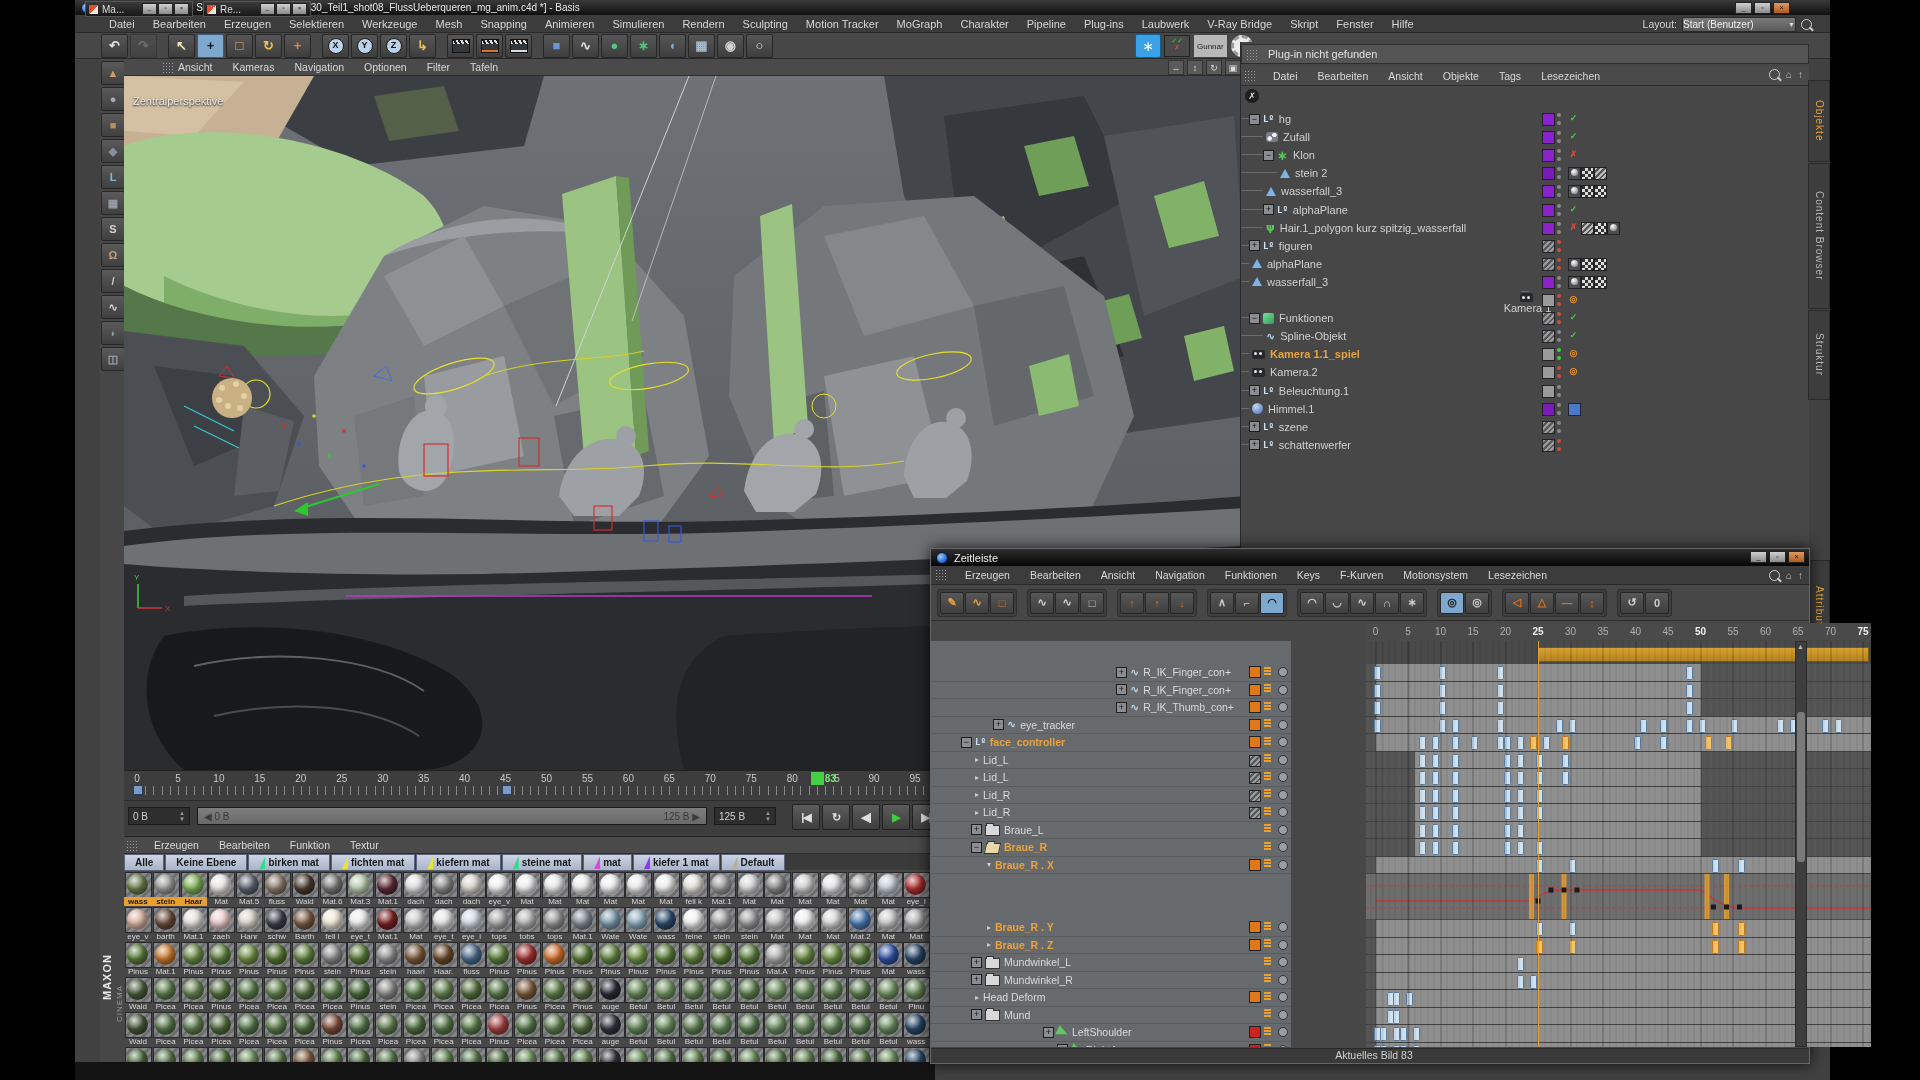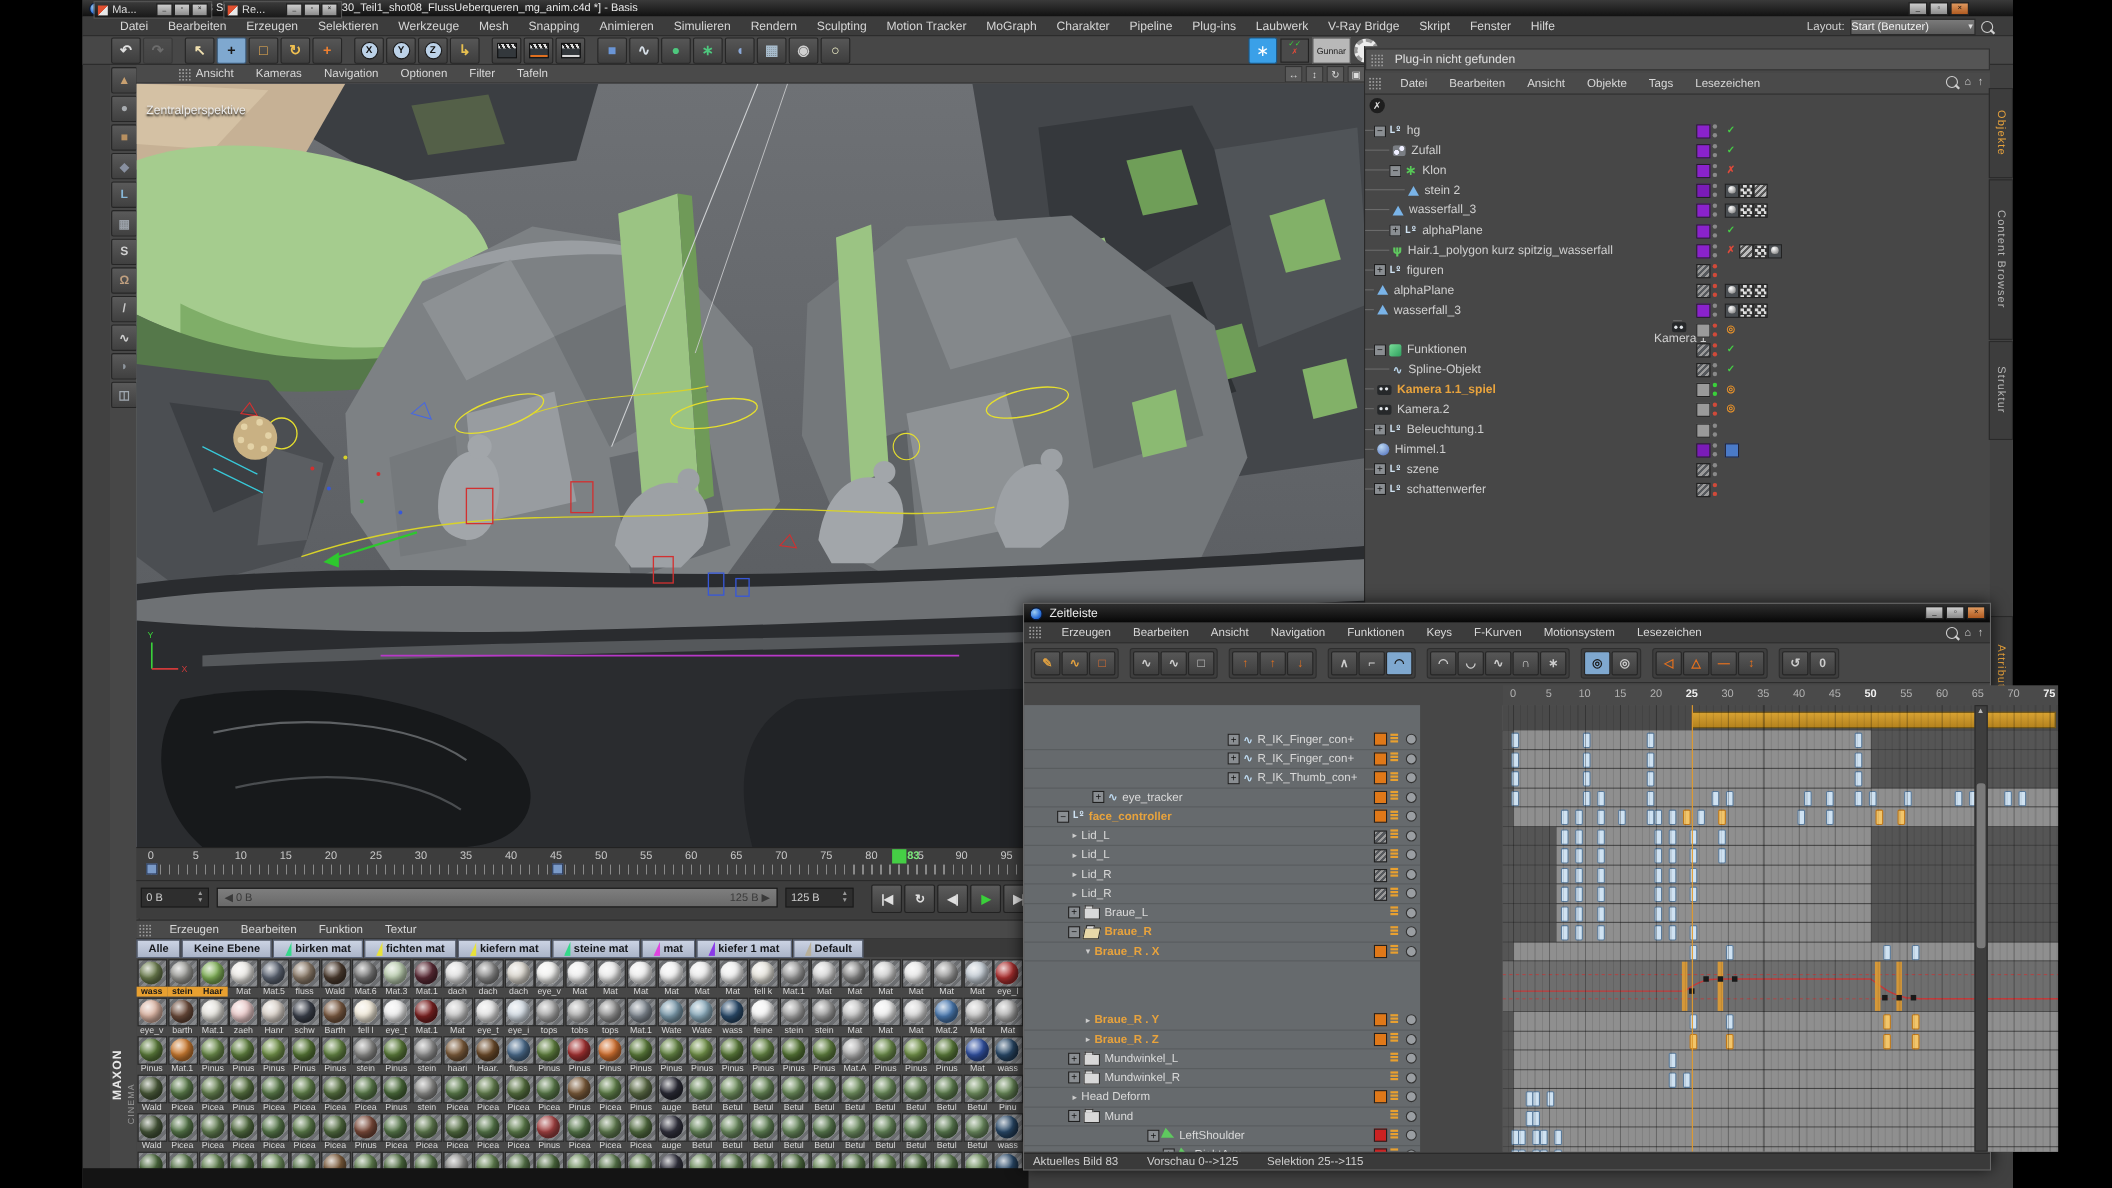--- a/index.html
+++ b/index.html
@@ -189,21 +189,21 @@
     background-position:9.5px 0,9.5px 0;}
   #summary-band{position:absolute;left:0;top:0;width:100%;height:23px;background:#4a4a4a;border-bottom:1px solid #333;}
   #summary-bar{position:absolute;top:6px;height:13px;background:linear-gradient(#d8a232,#b5831e);
     border:1px solid #7a5a10;}
   #playhead{position:absolute;top:0;width:1px;height:100%;background:#e8a030;}
   #curveblk{height:45px;position:relative;background:#6e6e6e;border-bottom:1px solid rgba(0,0,0,.3);}
   #tl-scroll{position:absolute;right:2px;top:92px;width:12px;height:406px;background:#3e3e3e;border:1px solid #2a2a2a;box-sizing:border-box;}
   #tl-thumb{position:absolute;left:1px;top:70px;width:8px;height:150px;background:#7a7a7a;border-radius:3px;}
   #tl-status{position:absolute;left:0;bottom:0;width:100%;height:15px;background:#3a3a3a;
     border-top:1px solid #2a2a2a;color:#cfcfcf;font-size:10.5px;display:flex;gap:26px;
-    align-items:center;padding-left:8px;box-sizing:border-box;}
+    align-items:center;padding-left:8px;box-sizing:border-box;flex-direction:column;}
   
   #bottom-strip{left:0;top:1062px;width:860px;height:18px;background:#141414;}
   .miniwin{position:absolute;top:1px;height:16px;background:linear-gradient(#3a3a3a,#181818);
     border:1px solid #555;color:#ddd;font-size:10px;display:flex;align-items:center;gap:4px;padding:0 3px;width:108px;box-sizing:border-box;}
   .miniwin .ic{width:9px;height:9px;background:linear-gradient(135deg,#e05030 50%,#e8e8e8 50%);}
   .miniwin .wb{width:13px;height:10px;font-size:6px;}
   
   #scripts{position:absolute;left:1060px;top:1px;height:24px;display:flex;gap:3px;align-items:center;}
   #snowflake{width:24px;height:22px;background:#3aa0e8;border:1px solid #1a5a8a;border-radius:2px;
     color:#fff;font-size:14px;display:flex;align-items:center;justify-content:center;}

